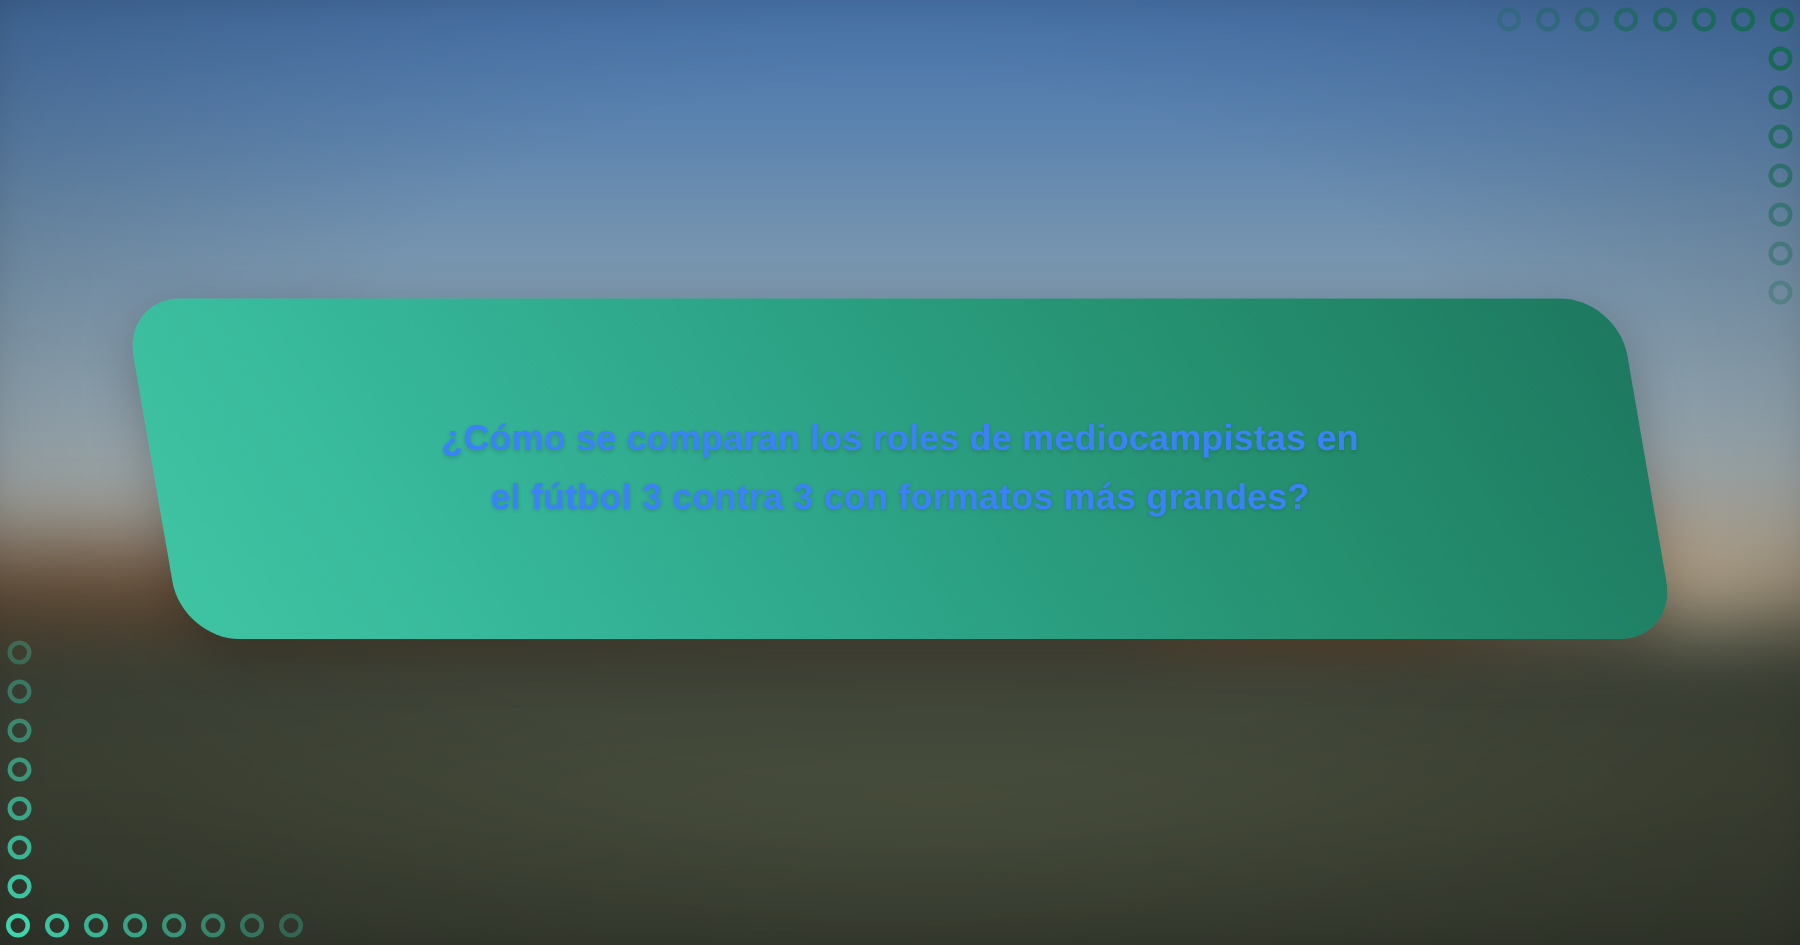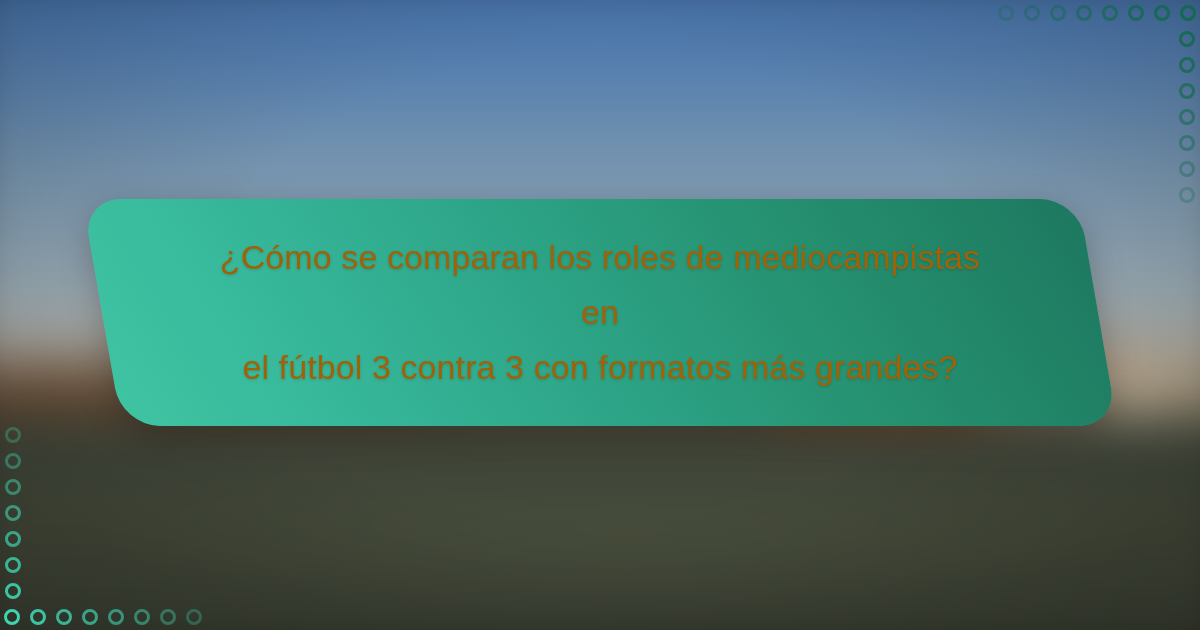--- a/index.html
+++ b/index.html
@@ -164,23 +164,23 @@
     box-shadow:0 10px 34px rgba(0,0,0,0.26);
   }
 
   #card-text {
     position:absolute; inset:0;
     display:flex;
     align-items:center;
     justify-content:center;
     padding:0 96px;
     text-align:center;
-    color:#a16207;
-    font-size:34px;
-    font-weight:400;
+    color:#3b82f6;
+    font-size:24px;
+    font-weight:700;
     line-height:1.62;
     letter-spacing:0.1px;
     text-shadow:0 1px 3px rgba(0,0,0,0.16);
     white-space:pre-line;
   }
 </style>
 </head>
 <body>
 
 <div id="canvas">

